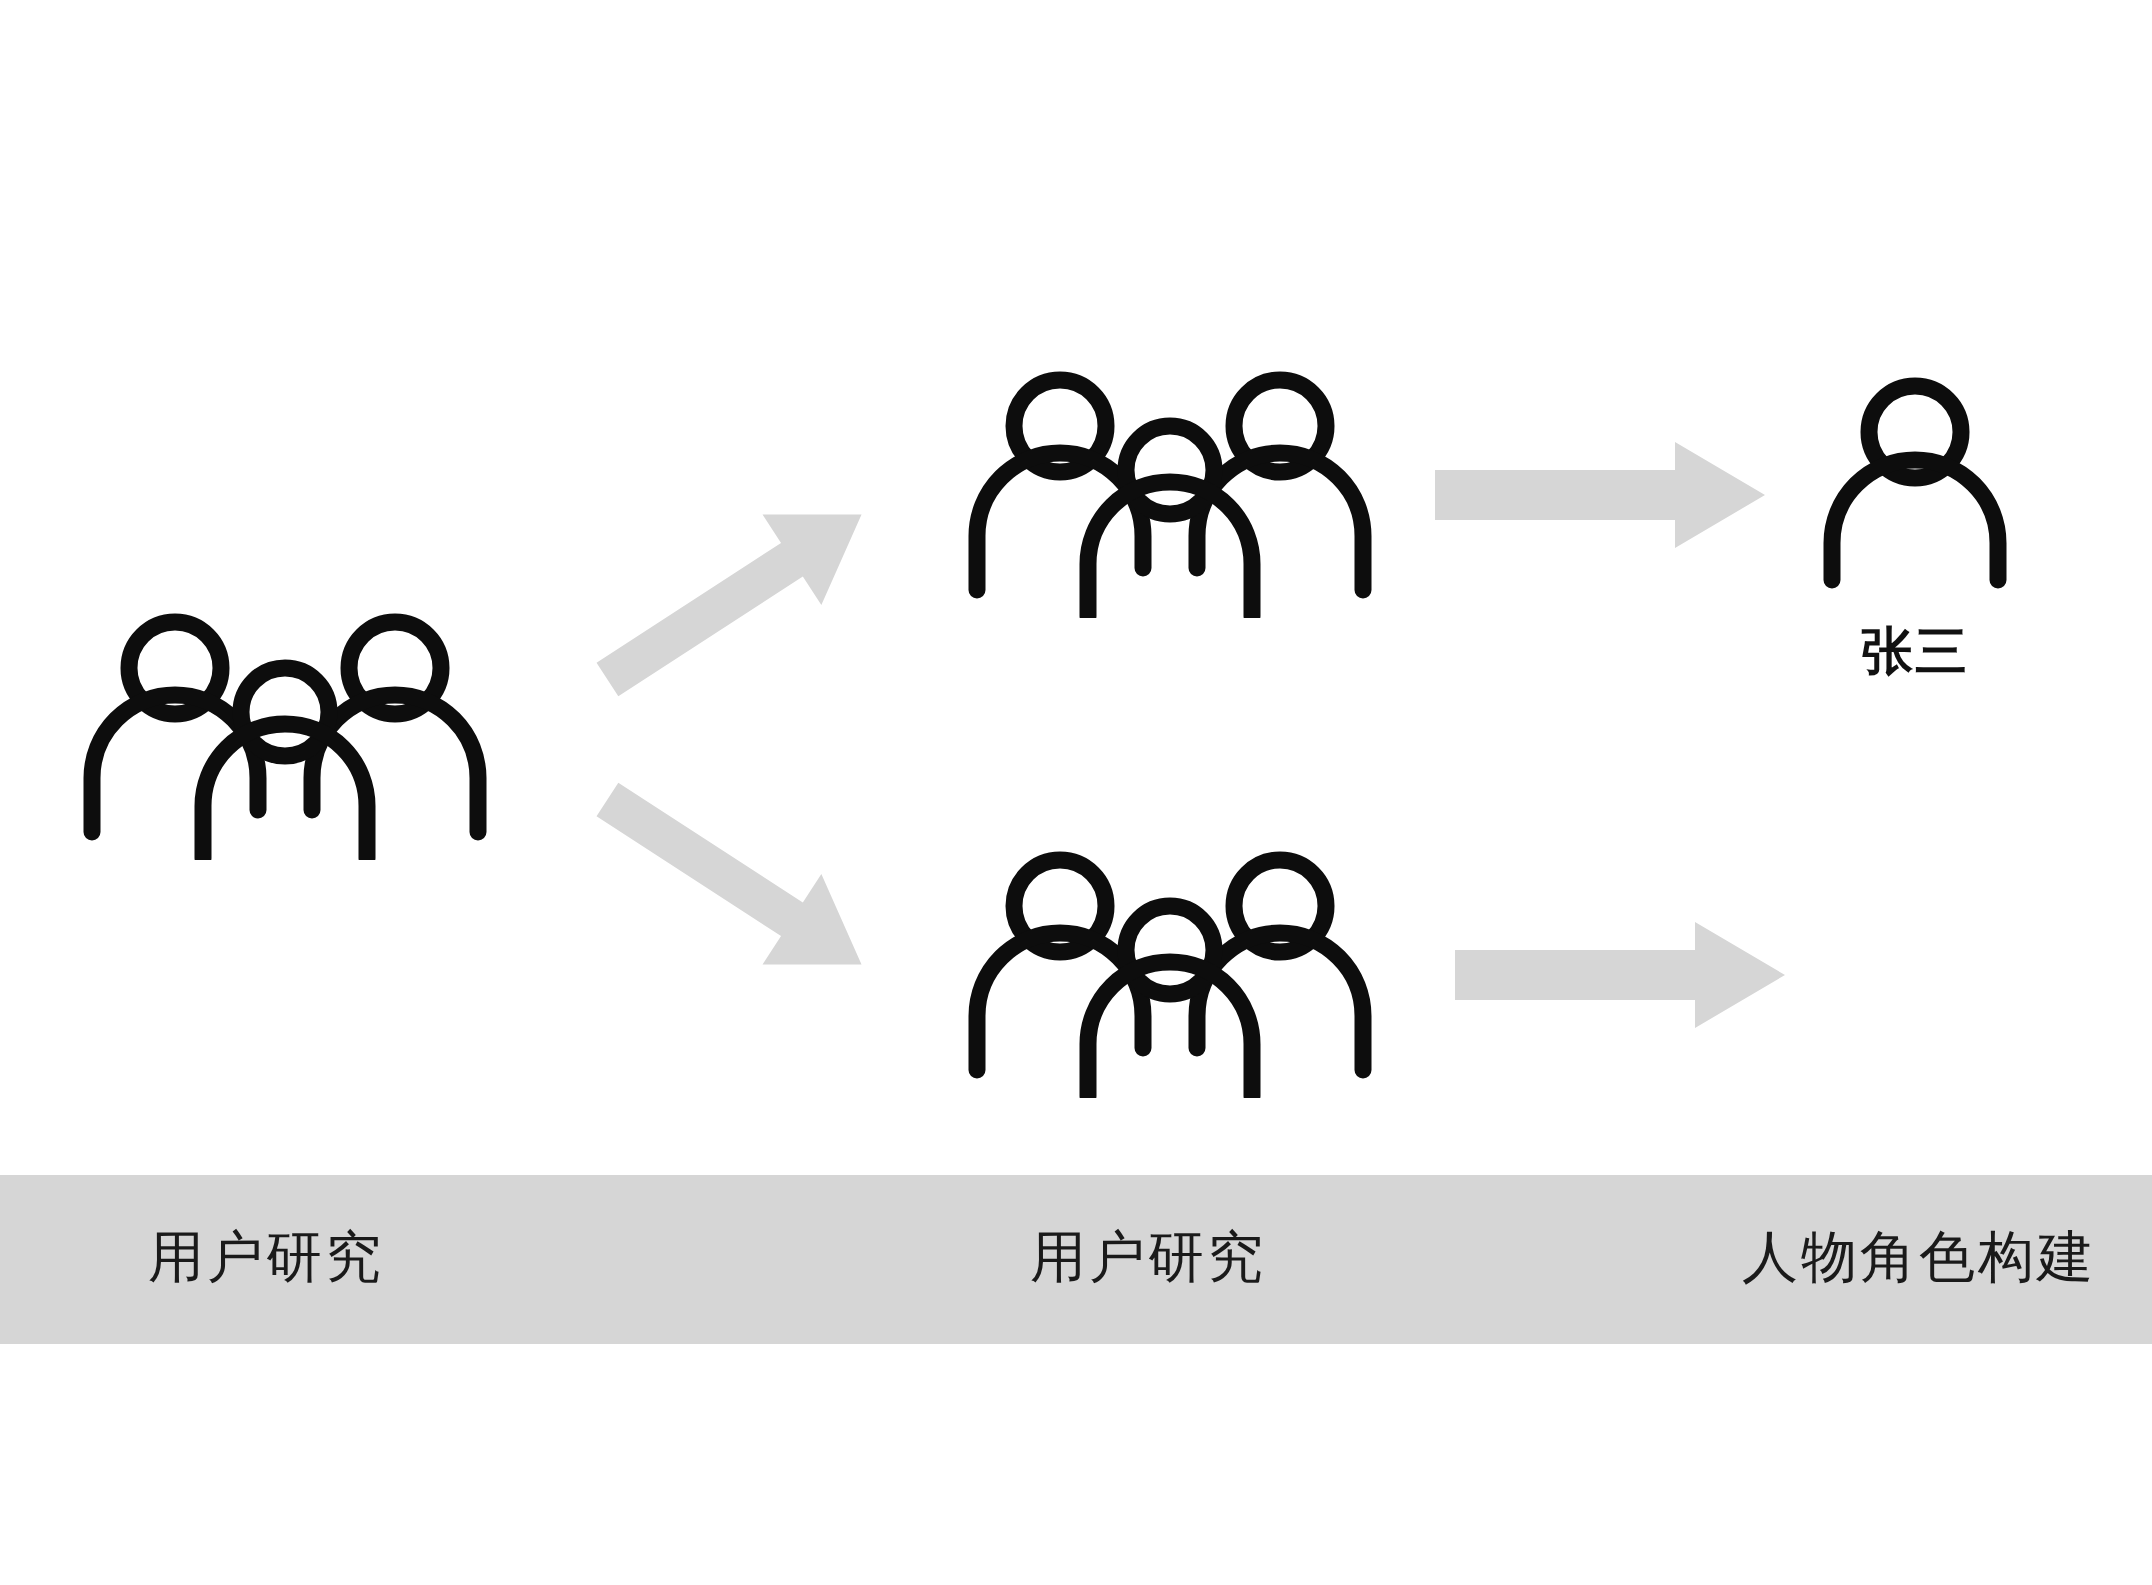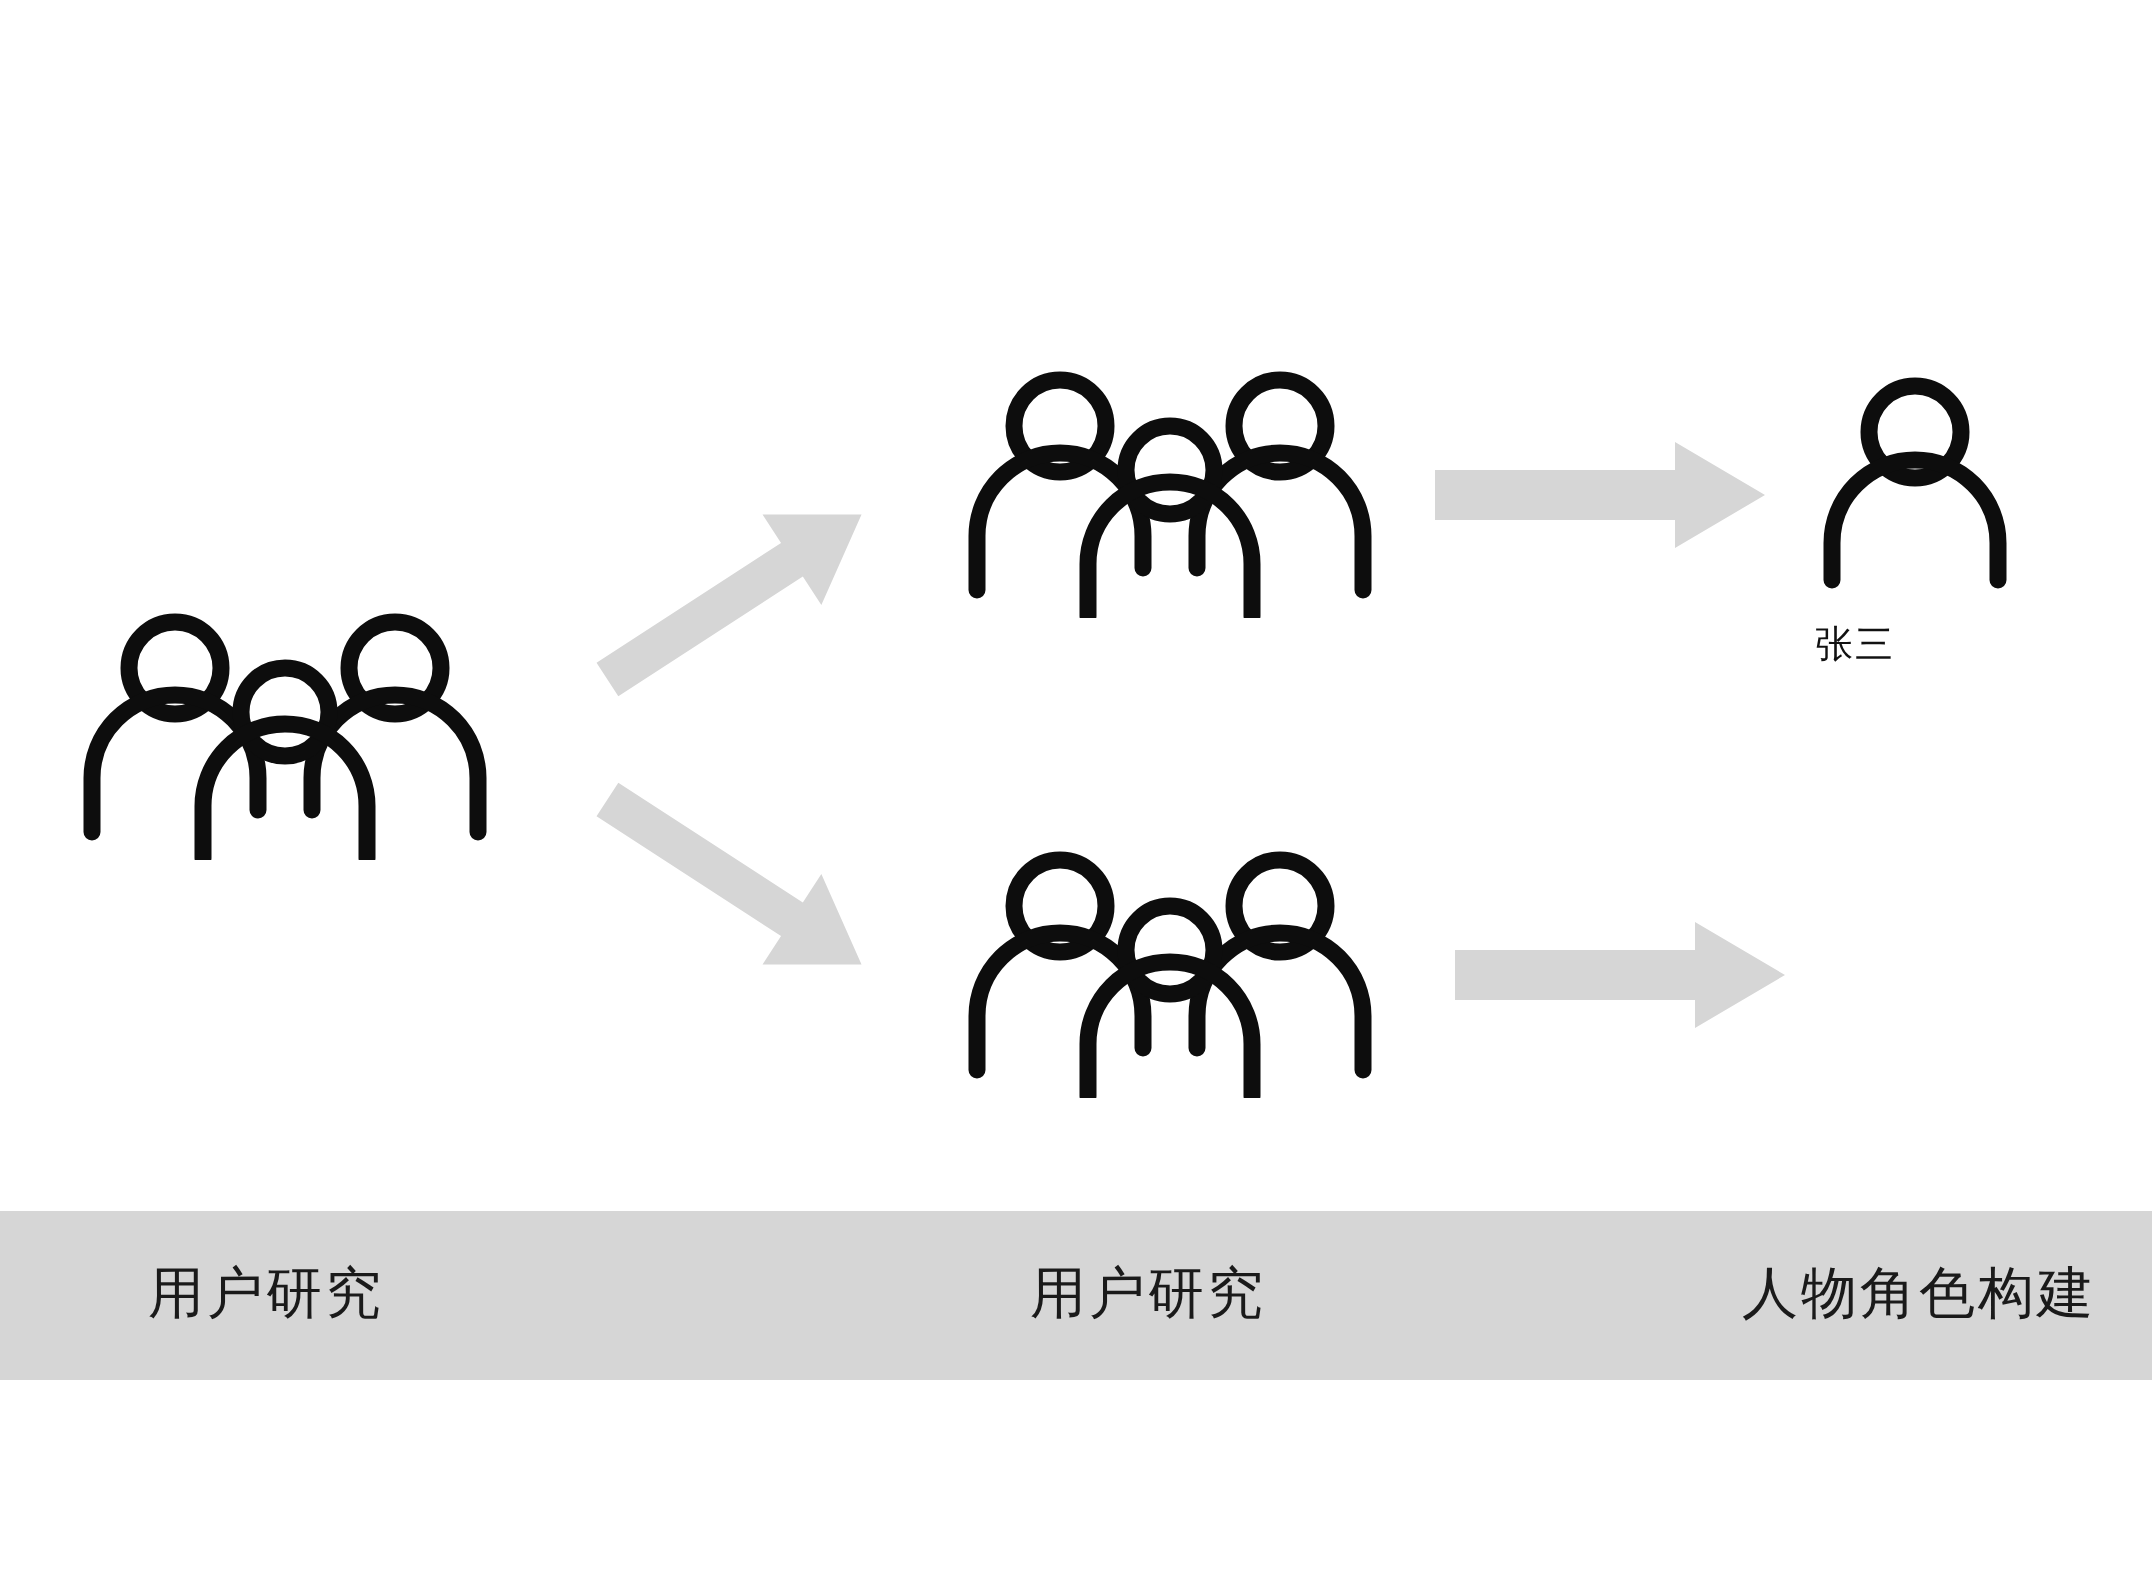--- a/index.html
+++ b/index.html
@@ -19,36 +19,36 @@
   }
   .node {
     position: absolute;
   }
   .icon-svg { display: block; }
 
   
   .person-caption {
     position: absolute;
     width: 100%;
-    text-align: left;
-    font-size: 38px;
+    text-align: center;
+    font-size: 52px;
     line-height: 1;
     color: #111111;
     font-family: "Liberation Sans", "DejaVu Sans", sans-serif;
     letter-spacing: 2px;
     white-space: nowrap;
+    font-weight: bold;
   }
 
   
   #stage-bar {
     position: absolute;
     left: 0;
     width: 2152px;
     background: #d6d6d6;
-    margin-top: 36px;
   }
   .stage-label {
     position: absolute;
     font-size: 56px;
     line-height: 1;
     color: #1a1a1a;
     white-space: nowrap;
     font-family: "Liberation Sans", "DejaVu Sans", sans-serif;
     letter-spacing: 3px;
   }

